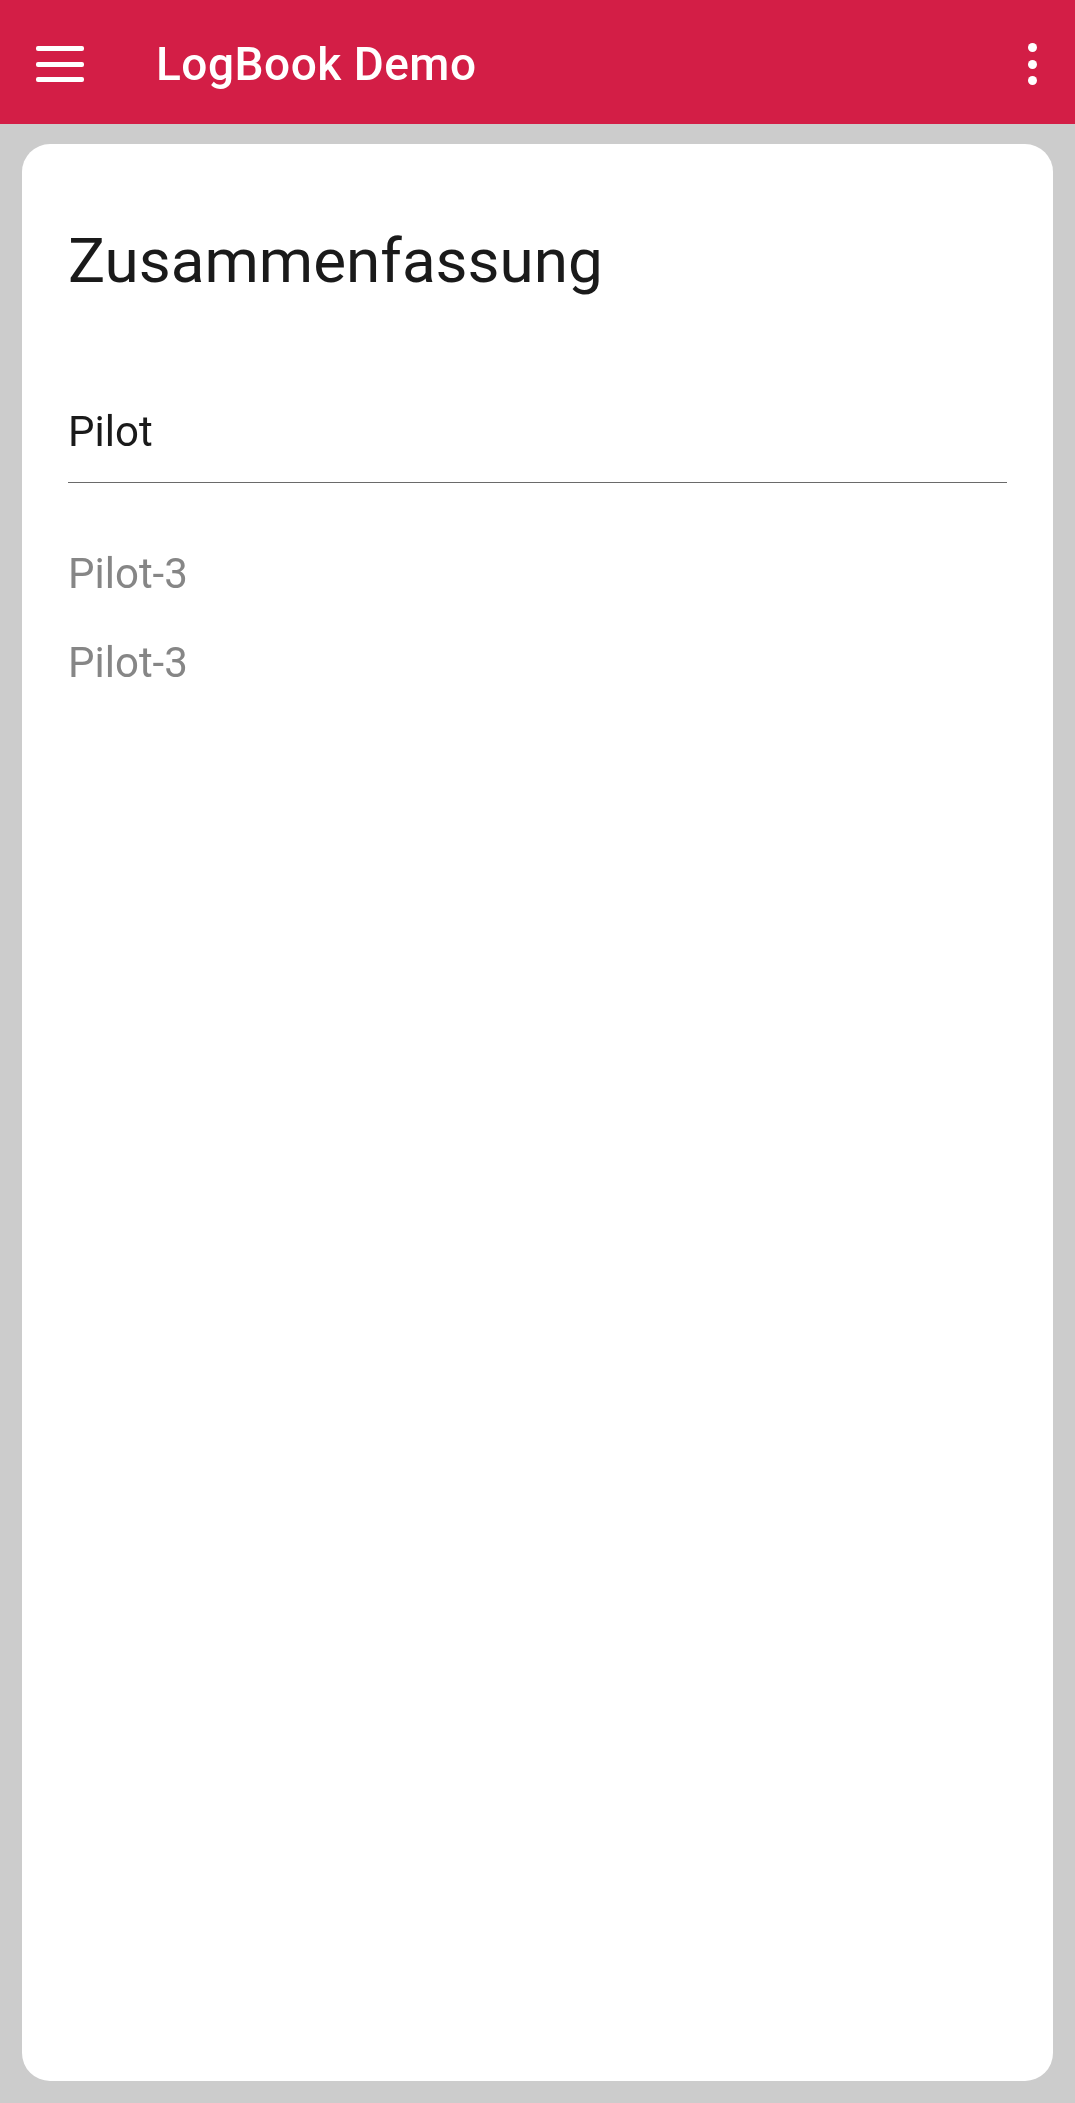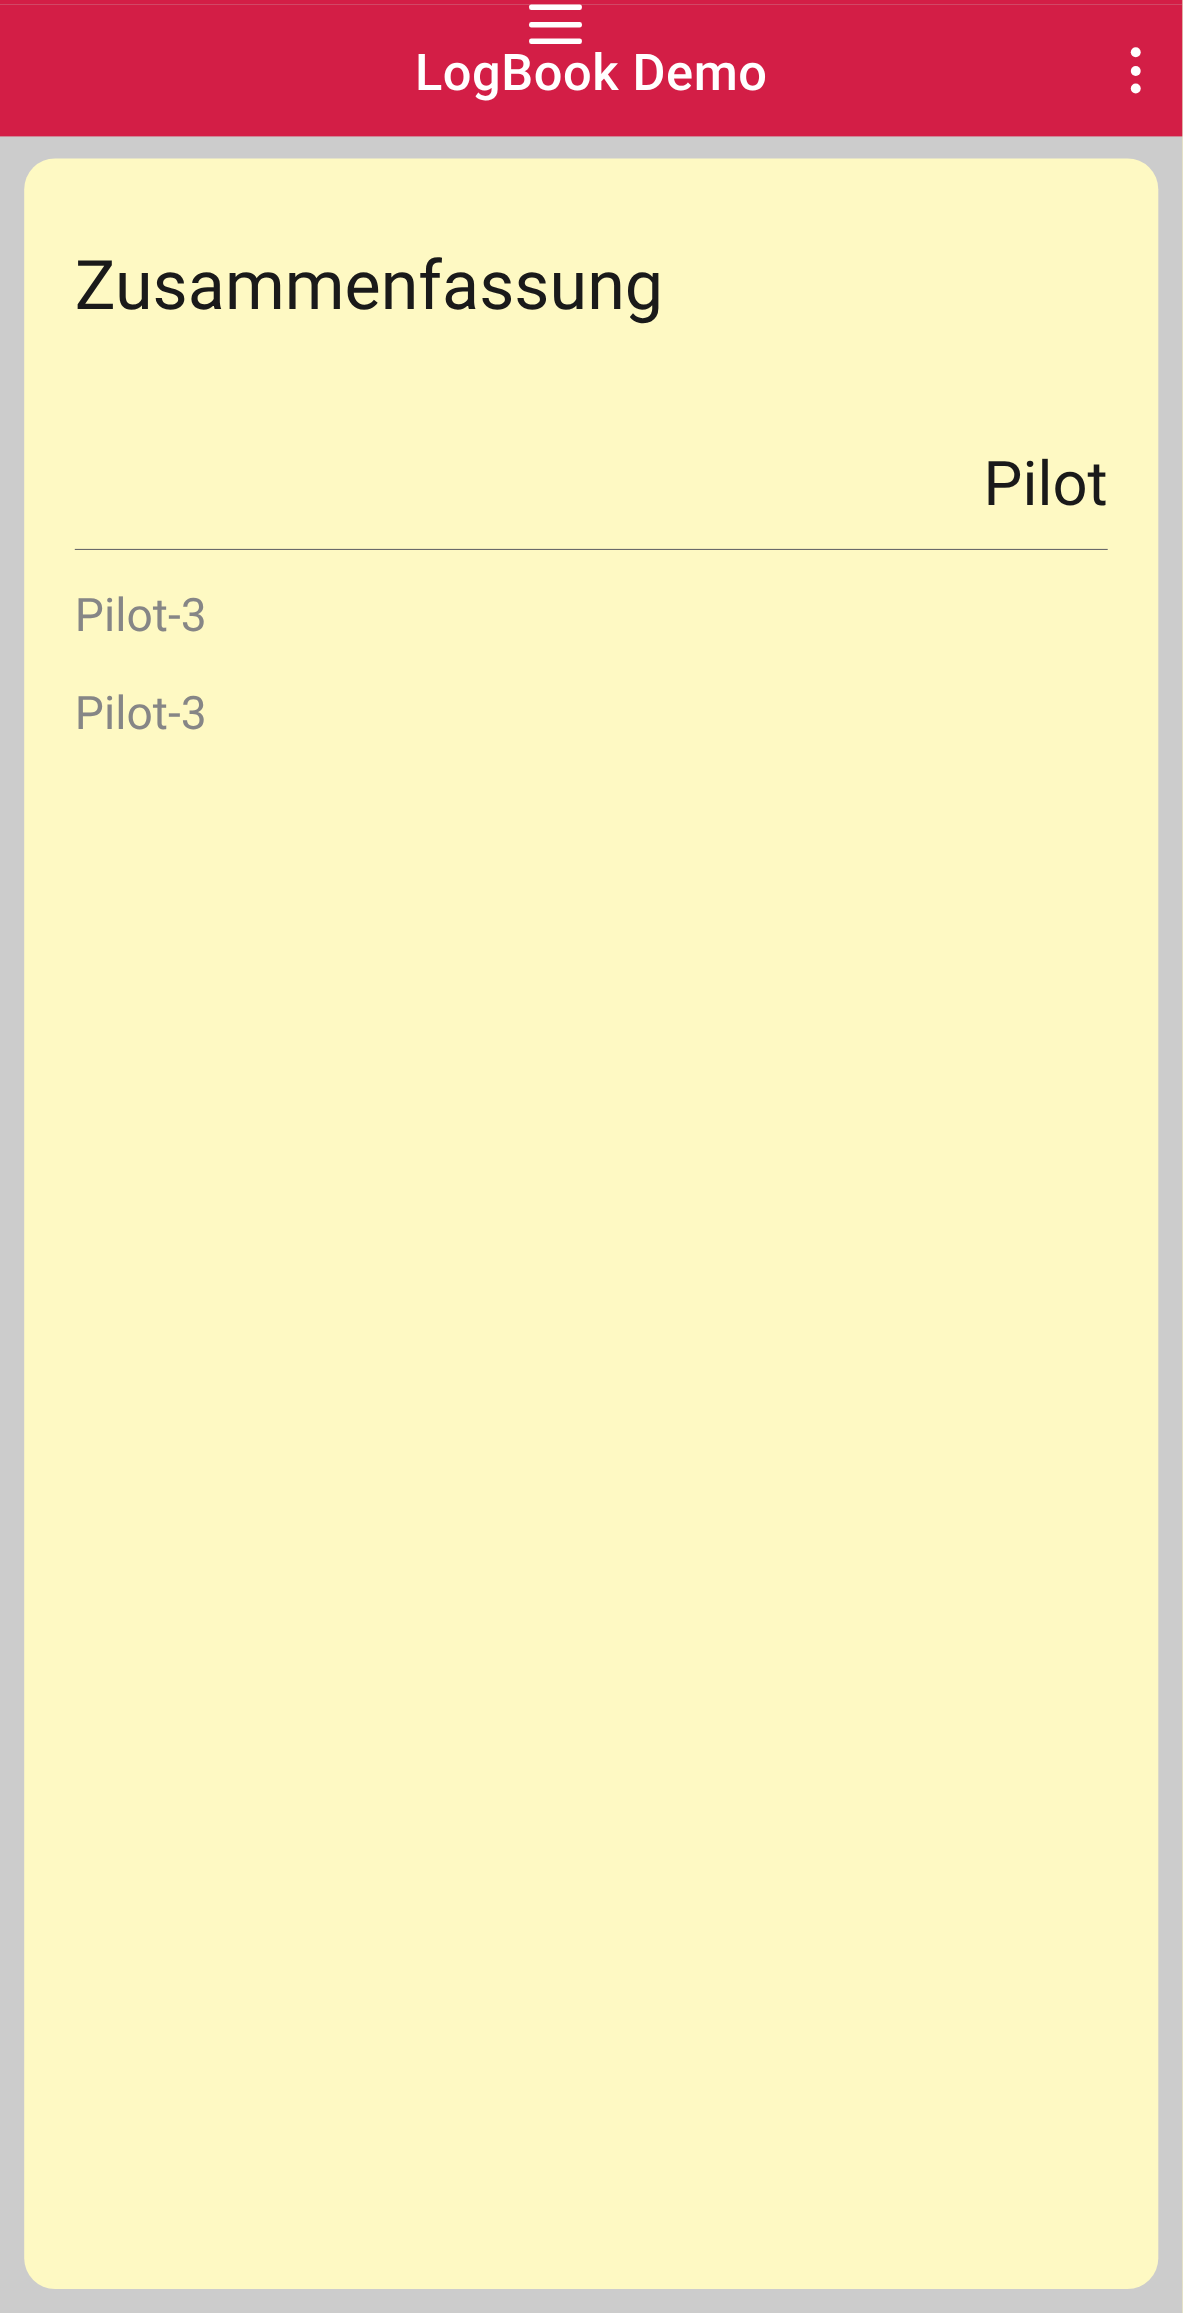--- a/index.html
+++ b/index.html
@@ -1,19 +1,18 @@
 <!DOCTYPE html>
 <html><head>
   <meta charset="utf-8">
   <style>
     * {
       margin: 0;
       padding: 0;
       box-sizing: border-box;
-      flex-direction: column;
     }
     body {
       width: 1075px;
       height: 2103px;
       background: #cccccc;
       font-family: Roboto, -apple-system, BlinkMacSystemFont, "Segoe UI", Helvetica, Arial, sans-serif;
       overflow: hidden;
     }
     .status-bar {
       height: 4px;
@@ -68,40 +67,39 @@
       height: 9px;
       background: #ffffff;
       border-radius: 50%;
       display: block;
     }
     .content-area {
       padding: 20px 22px 22px 22px;
       height: calc(100% - 124px);
     }
     .card {
-      background: #fef9c3;
+      background: #ffffff;
       border-radius: 28px;
       width: 100%;
       height: 100%;
       padding: 80px 46px 40px 46px;
     }
     .card-title {
       font-size: 62px;
       font-weight: 400;
       color: #1a1a1a;
       margin-bottom: 110px;
     }
     .select-field {
       border-bottom: 1.5px solid #6a6a6a;
       padding-bottom: 26px;
-      font-size: 56px;
+      font-size: 42px;
       color: #1a1a1a;
       cursor: pointer;
-      margin-bottom: 16px;
-      text-align: right;
+      margin-bottom: 46px;
     }
     .option-item {
       font-size: 42px;
       color: #868686;
       padding: 20px 0;
       cursor: pointer;
     }
   </style>
 </head>
 <body>

